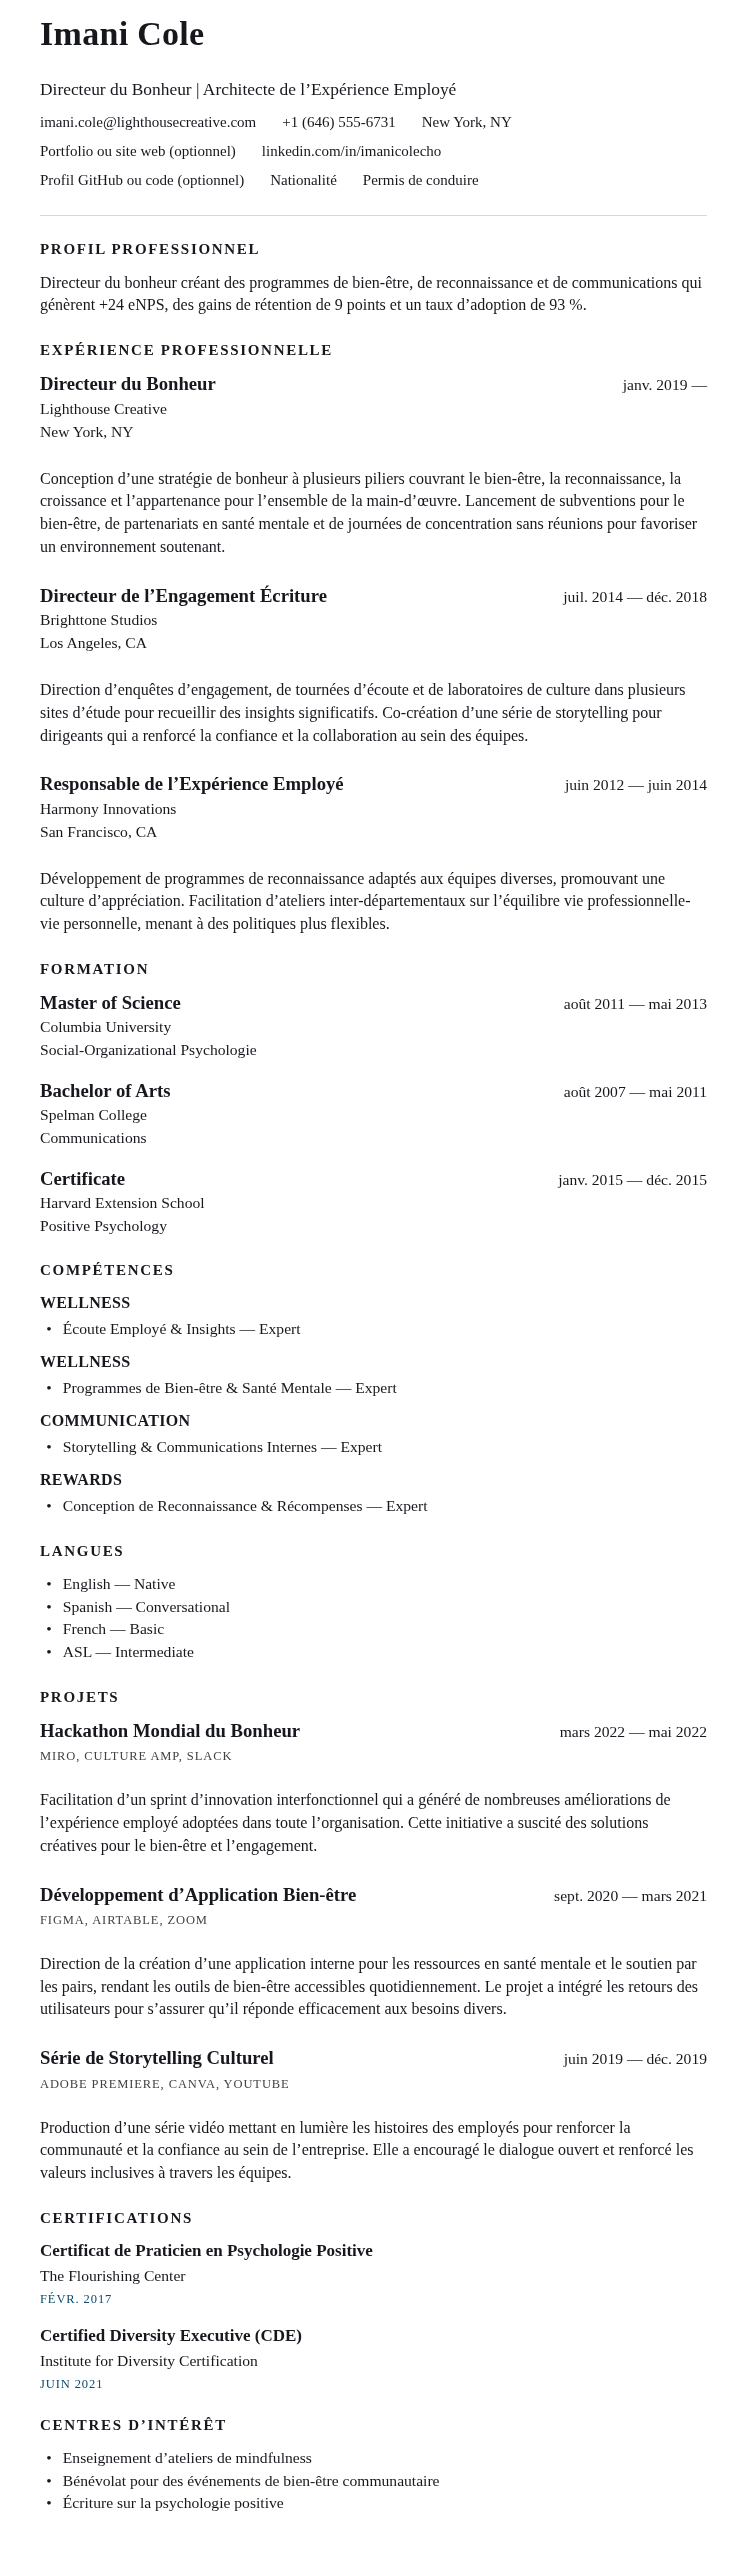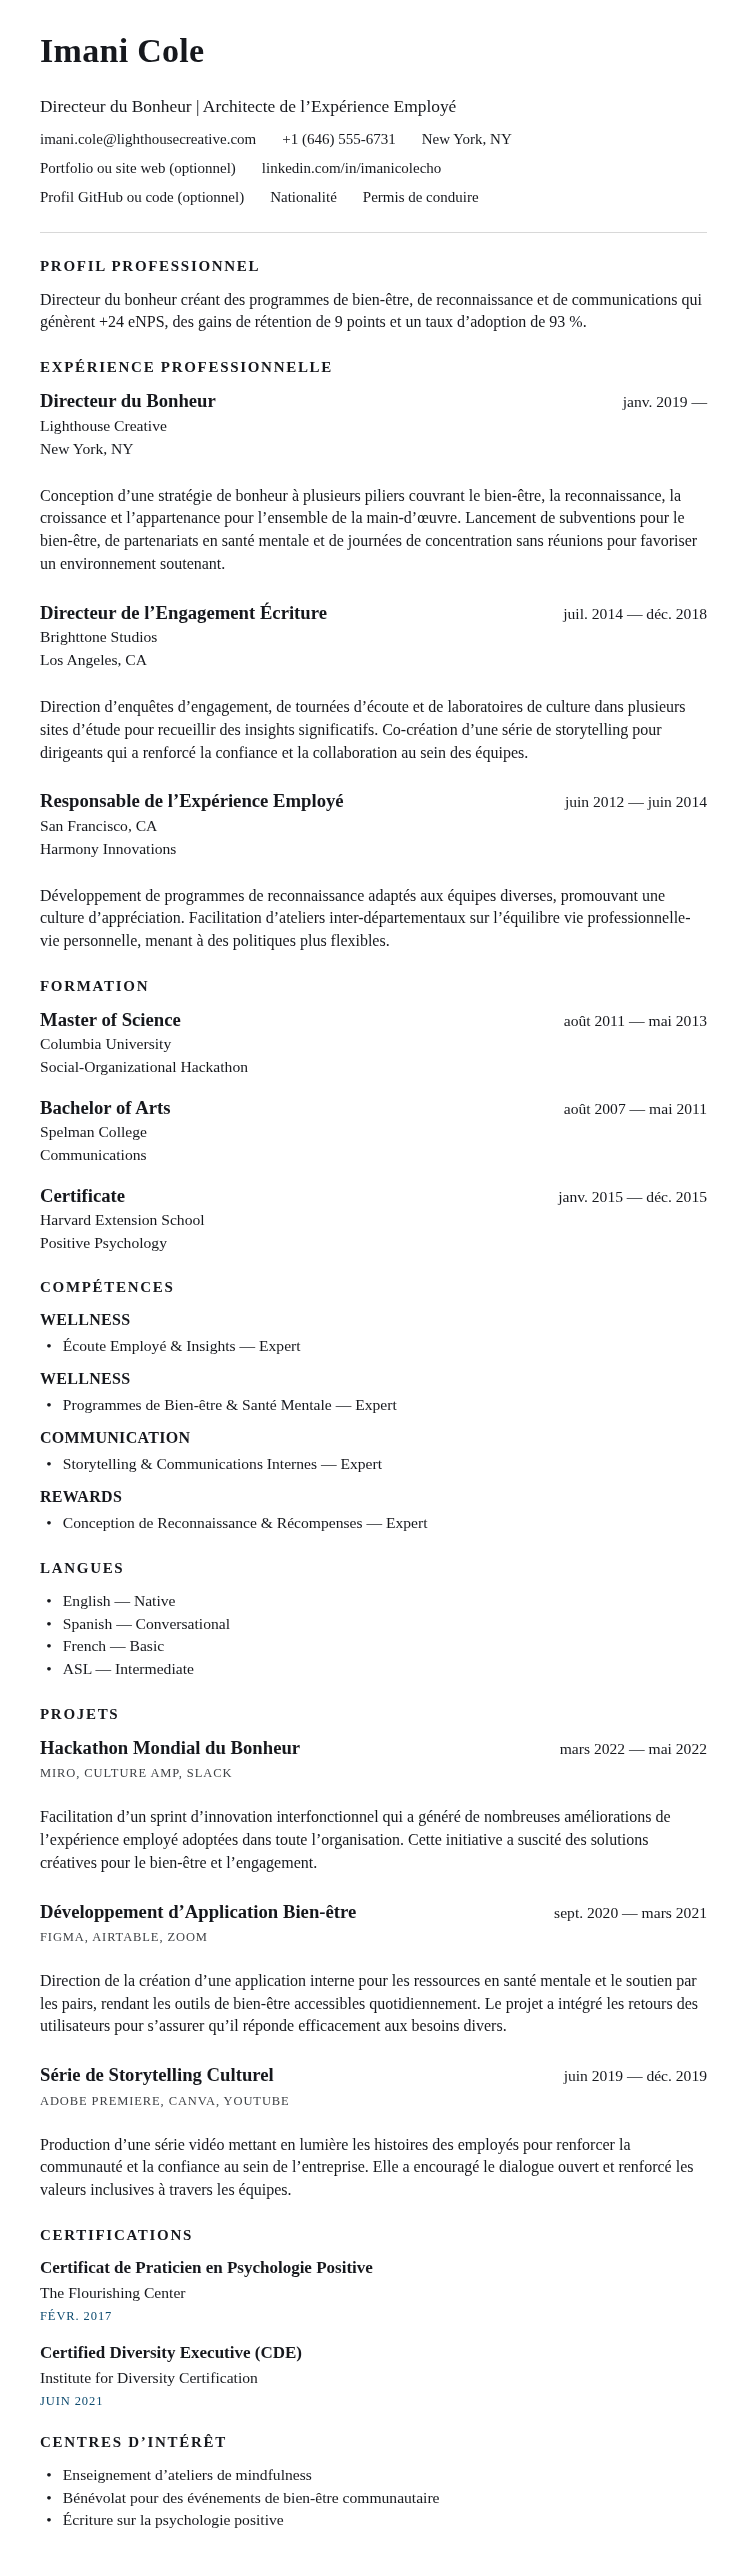--- a/index.html
+++ b/index.html
@@ -6,21 +6,21 @@
   body {
     width: 747px;
     background: #ffffff;
     color: #16181d;
     font-family: "Liberation Serif", serif;
   }
   .page {
     box-sizing: border-box;
     width: 747px;
     min-height: 2576px;
-    padding: 31px 40px 44px 40px;
+    padding: 14px 40px 44px 40px;
     background: #ffffff;
   }
   .name { font-size: 34px; line-height: 1.15; font-weight: 700; margin: 0; letter-spacing: 0.3px; }
   .headline { font-size: 17.4px; line-height: 1.3; margin-top: 25px; }
   .contacts { margin-top: 12.5px; }
   .contact-row { display: flex; flex-wrap: wrap; column-gap: 26px; row-gap: 3.7px; font-size: 15px; line-height: 1.3; margin-top: 9.3px; }
   .divider { border: 0; border-top: 1.2px solid #d8d8d8; margin: 25px 0 0 0; }
   .section { margin-top: 24px; }
   .section-title { font-size: 15px; font-weight: 700; letter-spacing: 1.7px; line-height: 1.25; margin: 0 0 12.5px 0; }
   .body-text { font-size: 16px; line-height: 1.42; margin: 0; }
@@ -96,36 +96,36 @@
       <div class="entry-sub">Brighttone Studios</div>
       <div class="entry-sub">Los Angeles, CA</div>
       <p class="body-text entry-desc">Direction d’enquêtes d’engagement, de tournées d’écoute et de laboratoires de culture dans plusieurs sites d’étude pour recueillir des insights significatifs. Co-création d’une série de storytelling pour dirigeants qui a renforcé la confiance et la collaboration au sein des équipes.</p>
     </article>
 
     <article class="entry">
       <div class="entry-head">
         <h3 class="entry-title">Responsable de l’Expérience Employé</h3>
         <span class="entry-dates">juin 2012 — juin 2014</span>
       </div>
+      <div class="entry-sub">Harmony Innovations</div>
       <div class="entry-sub">San Francisco, CA</div>
-      <div class="entry-sub">Harmony Innovations</div>
       <p class="body-text entry-desc">Développement de programmes de reconnaissance adaptés aux équipes diverses, promouvant une culture d’appréciation. Facilitation d’ateliers inter-départementaux sur l’équilibre vie professionnelle-vie personnelle, menant à des politiques plus flexibles.</p>
     </article>
   </section>
 
   <section class="section">
     <h2 class="section-title">FORMATION</h2>
 
     <article class="entry edu-entry">
       <div class="entry-head">
         <h3 class="entry-title">Master of Science</h3>
         <span class="entry-dates">août 2011 — mai 2013</span>
       </div>
       <div class="entry-sub">Columbia University</div>
-      <div class="entry-sub">Social-Organizational Hackathon</div>
+      <div class="entry-sub">Social-Organizational Psychologie</div>
     </article>
 
     <article class="entry edu-entry">
       <div class="entry-head">
         <h3 class="entry-title">Bachelor of Arts</h3>
         <span class="entry-dates">août 2007 — mai 2011</span>
       </div>
       <div class="entry-sub">Spelman College</div>
       <div class="entry-sub">Communications</div>
     </article>

